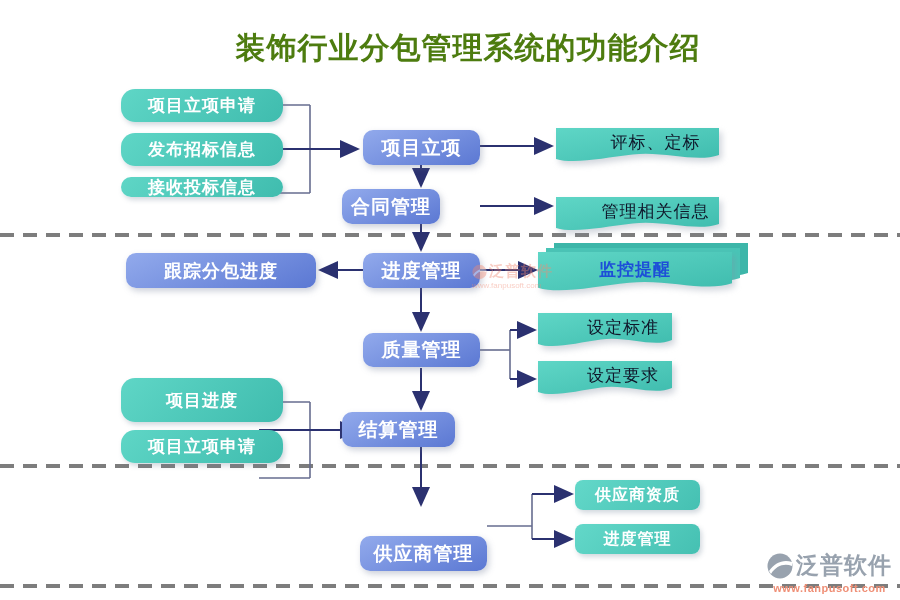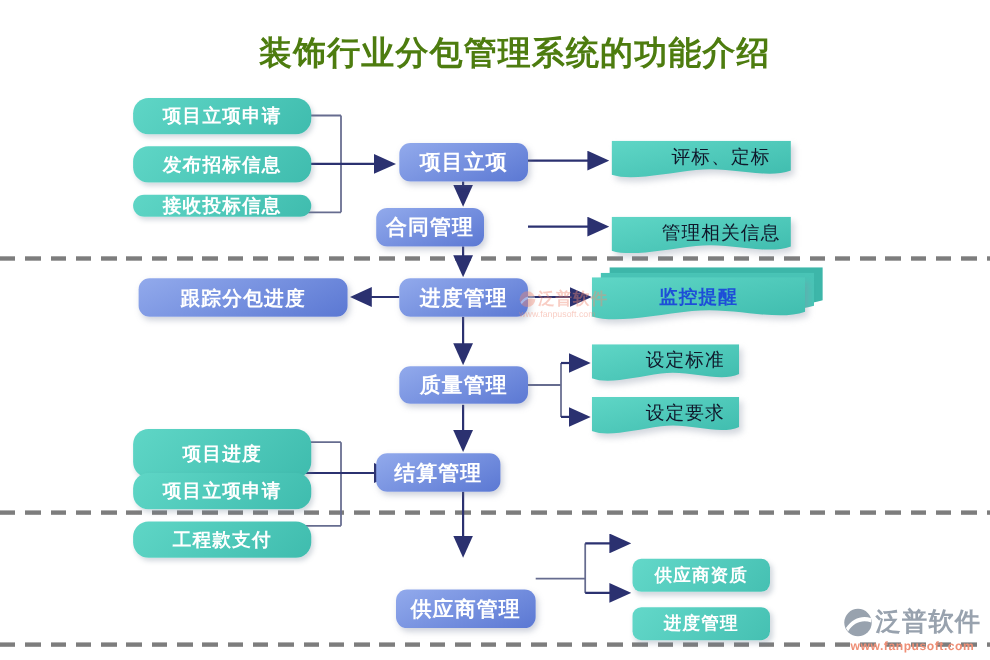--- a/index.html
+++ b/index.html
@@ -26,21 +26,21 @@
   .node{
     background:linear-gradient(155deg,#92aaec 0%,#5b78d3 100%);
     border-radius:10px;font-size:19px;box-shadow:2px 3px 6px rgba(110,120,150,.35);
   }
   .pill{
     background:linear-gradient(135deg,#5fd6c6 0%,#3fbcae 100%);
     border-radius:14px;font-size:17px;box-shadow:2px 3px 5px rgba(110,130,150,.3);margin-left:24px;
   }
   .pill-sm{
     background:linear-gradient(135deg,#63d8c9 0%,#45c0b2 100%);
-    border-radius:8px;font-size:16px;box-shadow:2px 3px 5px rgba(110,130,150,.3);margin-top:28px;
+    border-radius:8px;font-size:16px;box-shadow:2px 3px 5px rgba(110,130,150,.3);
   }
   .doc{position:absolute;z-index:2;}
   .doc>svg{position:absolute;left:0;top:0;width:100%;height:100%;
     filter:drop-shadow(3px 4px 3px rgba(130,140,160,.35));}
   .doc .lbl{
     position:relative;z-index:1;display:flex;align-items:center;justify-content:center;
     height:78%;color:#0f172a;font-weight:400;font-size:17px;letter-spacing:1px;padding-left:36px;
   }
   .multidoc{position:absolute;z-index:2;}
   .multidoc .layer{position:absolute;}
@@ -118,23 +118,22 @@
       <line class="thin" x1="532" y1="494" x2="532" y2="539"></line>
       <line class="arrow" x1="532" y1="494" x2="570" y2="494" marker-end="url(#ah)"></line>
       <line class="arrow" x1="532" y1="539" x2="570" y2="539" marker-end="url(#ah)"></line>
     </g>
   </svg>
 
   <div class="pill" style="left:97px;top:89px;width:162px;height:33px">项目立项申请</div>
   <div class="pill" style="left:97px;top:133px;width:162px;height:33px">发布招标信息</div>
   <div class="pill" style="left:97px;top:177px;width:162px;height:20px">接收投标信息</div>
 
-  <div class="pill" style="left:97px;top:390px;width:162px;height:44px">项目进度</div>
+  <div class="pill" style="left:97px;top:378px;width:162px;height:44px">项目进度</div>
   <div class="pill" style="left:97px;top:430px;width:162px;height:33px">项目立项申请</div>
-  <div class="pill" style="left:97px;top:474px;width:162px;height:33px">工程款支付</div>
 
   <div class="node" style="left:363px;top:130px;width:117px;height:35px">项目立项</div>
   <div class="node" style="left:342px;top:189px;width:98px;height:35px">合同管理</div>
   <div class="node" style="left:363px;top:253px;width:117px;height:35px">进度管理</div>
   <div class="node" style="left:363px;top:333px;width:117px;height:34px">质量管理</div>
   <div class="node" style="left:342px;top:412px;width:113px;height:35px">结算管理</div>
   <div class="node" style="left:360px;top:536px;width:127px;height:35px">供应商管理</div>
 
   <div class="node" style="left:126px;top:253px;width:190px;height:35px;font-size:18px">跟踪分包进度</div>
 

